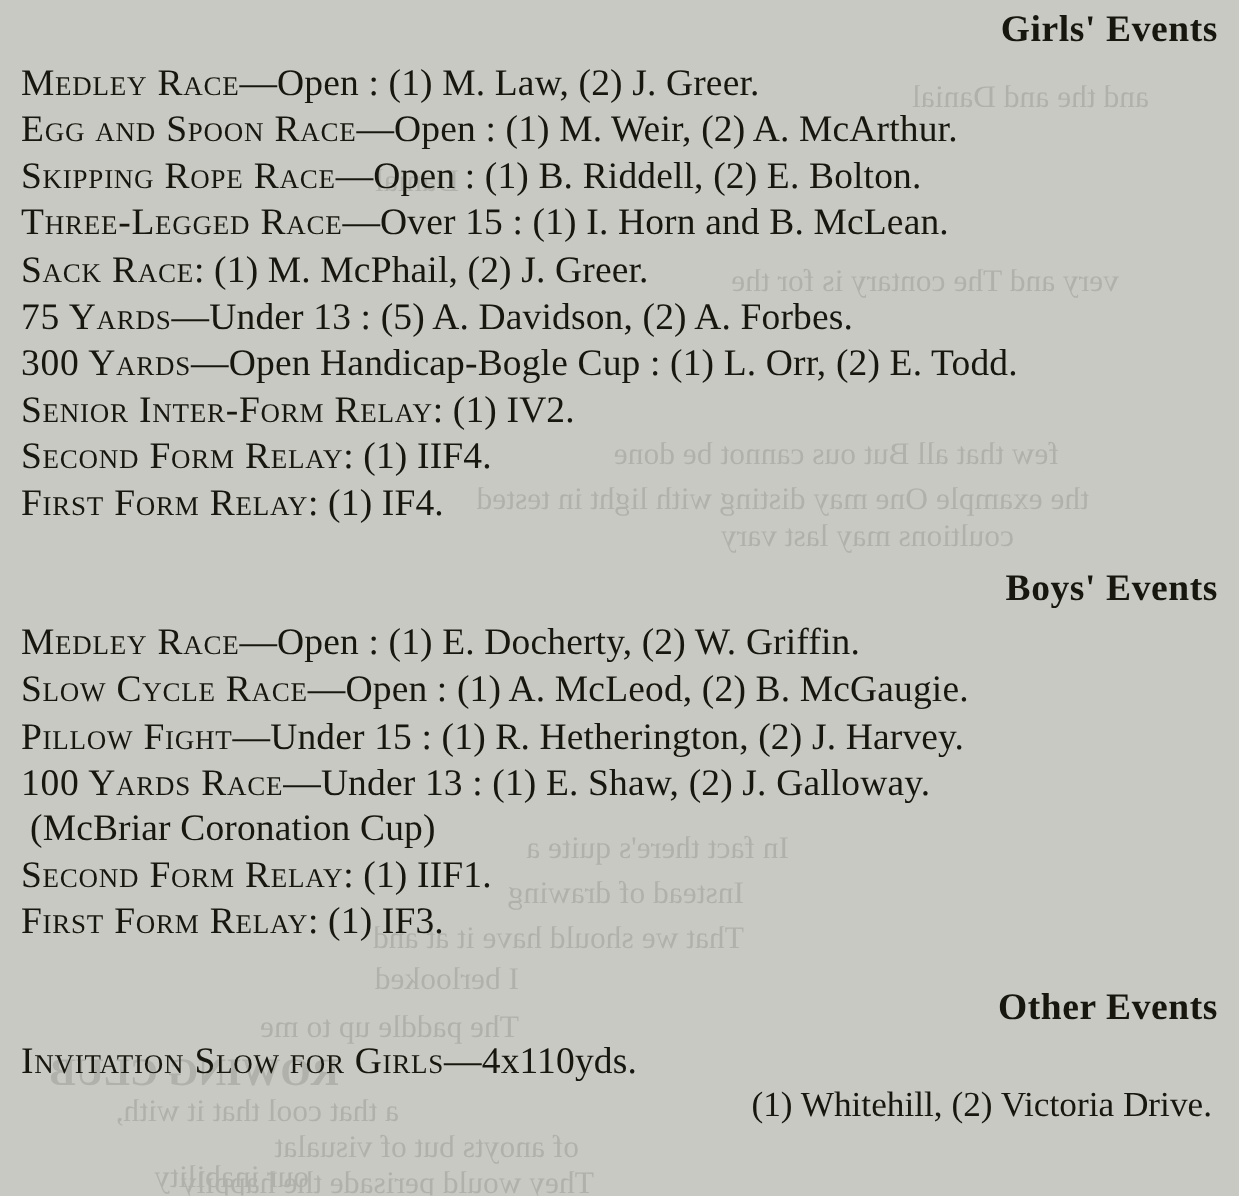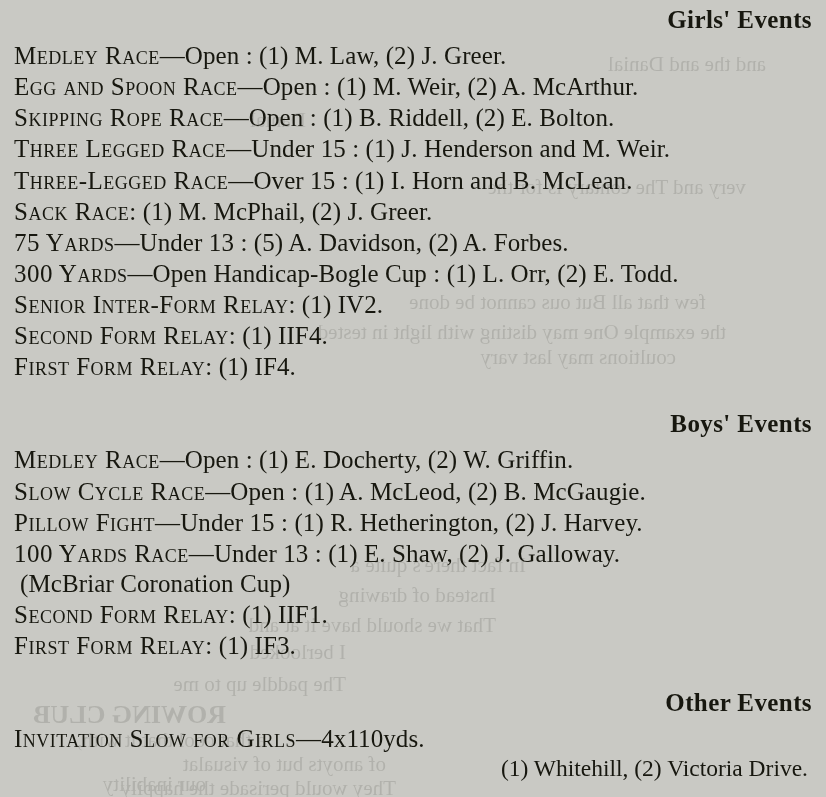--- a/index.html
+++ b/index.html
@@ -94,21 +94,20 @@
   <div style="left:620px; top:772px;">our inability</div>
 </div>
 
 <div class="page">
 
   <div class="section-title">Girls' Events</div>
 
   <div class="entry"><span class="sc">Medley Race</span><span>—Open : (1) M. Law, (2) J. Greer.</span></div>
   <div class="entry"><span class="sc">Egg and Spoon Race</span><span>—Open : (1) M. Weir, (2) A. McArthur.</span></div>
   <div class="entry"><span class="sc">Skipping Rope Race</span><span>—Open :  (1) B. Riddell,  (2) E. Bolton.</span></div>
-  <div class="entry"><span class="sc">Three Legged Race</span><span>—Under 15 : (1) J. Henderson and M. Weir.</span></div>
   <div class="entry"><span class="sc">Three-Legged Race</span><span>—Over 15 :  (1) I. Horn and B. McLean.</span></div>
   <div class="entry"><span class="sc">Sack Race</span><span>: (1) M. McPhail, (2) J. Greer.</span></div>
   <div class="entry"><span class="sc">75 Yards</span><span>—Under 13 : (5) A. Davidson, (2) A. Forbes.</span></div>
   <div class="entry"><span class="sc">300 Yards</span><span>—Open Handicap-Bogle Cup : (1) L. Orr, (2) E. Todd.</span></div>
   <div class="entry"><span class="sc">Senior Inter-Form Relay</span><span>: (1) IV2.</span></div>
   <div class="entry"><span class="sc">Second Form Relay</span><span>: (1) IIF4.</span></div>
   <div class="entry"><span class="sc">First Form Relay</span><span>: (1) IF4.</span></div>
 
   <div class="gap"></div>
 

